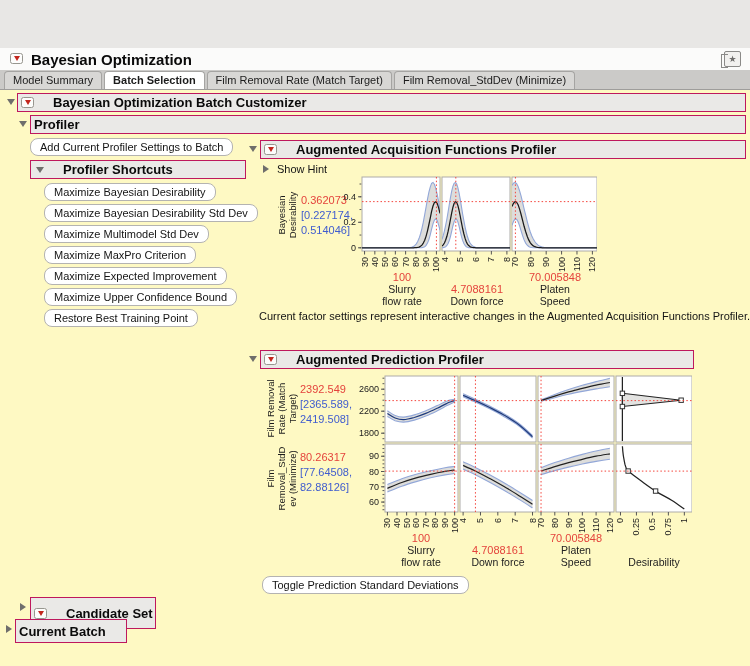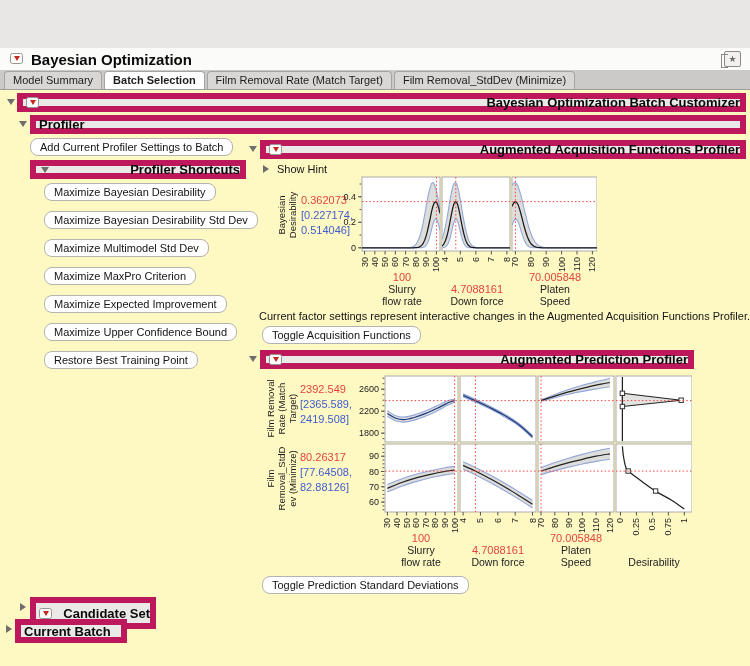--- a/index.html
+++ b/index.html
@@ -26,27 +26,27 @@
   .win-icon:before{content:"";position:absolute;left:-4px;top:2px;width:6px;height:12px;
       border-left:1px solid #8b8a88;border-top:1px solid #8b8a88;border-bottom:1px solid #8b8a88;}
   .win-icon .star{font-size:9px;color:#6f6e6c;line-height:9px;}
   
   .tabbar{position:absolute;left:0;top:22px;width:750px;height:20px;background:#cbcac8;
       border-bottom:1px solid #9e9d9b;display:flex;align-items:flex-end;padding-left:4px;gap:2px;box-sizing:border-box;}
   .tab{background:#d8d7d5;border:1px solid #a5a4a2;border-bottom:none;border-radius:4px 4px 0 0;
       padding:2px 8px 3px;font-size:11px;color:#1c1c1c;white-space:nowrap;}
   .tab.active{background:#ffffff;font-weight:bold;}
   
-  .hbar{position:absolute;height:19px;background:#eae9e7;border:6px solid #be185d;box-sizing:border-box;
-      display:flex;align-items:center;gap:8px;padding-left:3px;justify-content:space-between;}
+  .hbar{position:absolute;height:19px;background:#eae9e7;border:1px solid #be185d;box-sizing:border-box;
+      display:flex;align-items:center;gap:19px;padding-left:3px;}
   .htitle{font-size:13px;font-weight:bold;color:#0a0a0a;white-space:nowrap;}
   
   .jbtn{position:absolute;background:#ffffff;border:1px solid #b4b3b1;border-radius:8px;
       font-family:"Liberation Sans",sans-serif;font-size:11px;color:#141414;padding:2px 9px;white-space:nowrap;}
-  .btncol{position:absolute;display:flex;flex-direction:column;align-items:flex-start;gap:10px;}
+  .btncol{position:absolute;display:flex;flex-direction:column;align-items:flex-start;gap:3px;}
   .btncol .jbtn{position:static;}
   
   .hint-label{font-size:11px;color:#141414;}
   .note{position:absolute;font-size:11px;color:#141414;white-space:nowrap;}
   
   .rot{position:absolute;transform:rotate(-90deg);font-size:9.5px;color:#1c1c1c;text-align:center;
       line-height:11px;white-space:nowrap;}
   .rot span{display:block;}
   .vals{position:absolute;font-size:11px;line-height:15px;white-space:nowrap;}
   .red{color:#e4433c;}
@@ -236,21 +236,20 @@
     <span class="facval">4.7088161</span>
     <span>Down force</span>
   </div>
   <div class="facblock" style="left:513px;top:221px;height:38px;">
     <span class="facval">70.005848</span>
     <span>Platen</span>
     <span>Speed</span>
   </div>
 
   <div class="note" style="left:259px;top:262px;">Current factor settings represent interactive changes in the Augmented Acquisition Functions Profiler.</div>
-  <button class="jbtn" style="left:262px;top:278px;">Toggle Acquisition Functions</button>
 
   <div class="disc-down abs" style="left:249px;top:308px;"></div>
   <div class="hbar" style="left:260px;top:302px;width:434px;">
     <span class="redtri-btn">
         <span class="redtri"></span>
       </span>
     <span class="htitle">Augmented Prediction Profiler</span>
   </div>
 
   <div class="rot" style="left:249px;top:344px;width:64px;">

